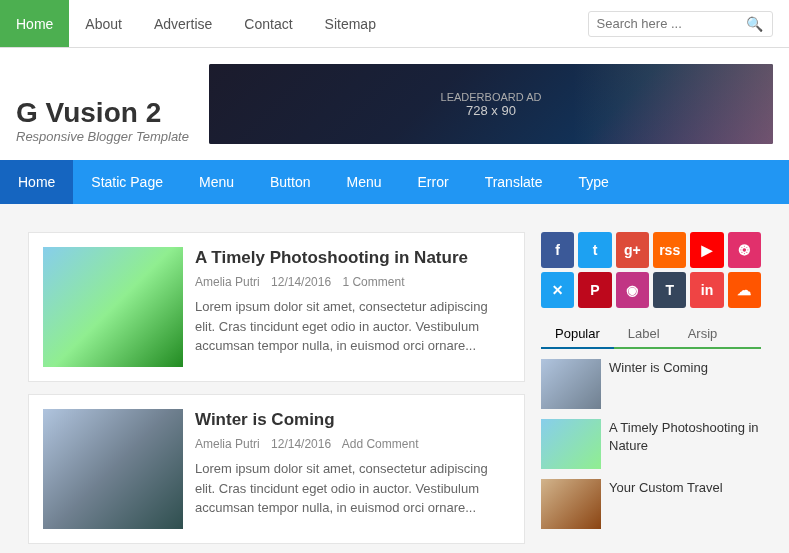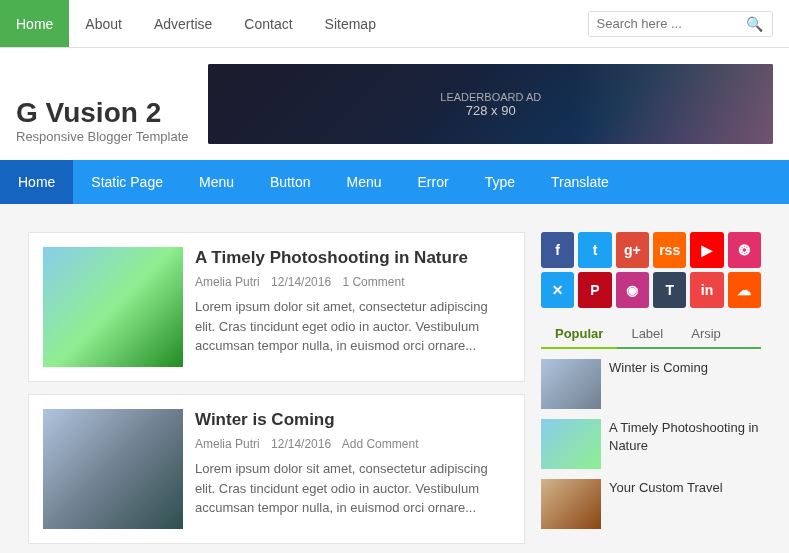--- a/index.html
+++ b/index.html
@@ -11,21 +11,21 @@
     .nav-item { display: flex; align-items: center; padding: 0 16px; font-size: 14px; color: #555; cursor: pointer; height: 100%; }
     .nav-item.active { background: #4CAF50; color: #fff; }
     .search-box { margin-left: auto; display: flex; align-items: center; border: 1px solid #ddd; border-radius: 3px; padding: 4px 8px; background: #fff; }
     .search-box input { border: none; outline: none; font-size: 13px; color: #999; width: 150px; }
     .search-box span { color: #999; font-size: 14px; cursor: pointer; }
     .header-right { margin-left: auto; padding-right: 16px; }
 
     
     .logo-banner { display: flex; align-items: flex-end; background: #fff; padding: 16px 16px; gap: 20px; }
     .logo-text h1 { font-size: 28px; font-weight: bold; color: #333; }
-    .logo-text p { font-size: 13px; color: #777; }
+    .logo-text p { font-size: 13px; color: #777; font-style: italic; }
     .banner { background: #222; display: flex; align-items: center; justify-content: center; flex: 1; height: 80px; position: relative; overflow: hidden; border-radius: 2px; }
     .banner-overlay { position: absolute; inset: 0; background: linear-gradient(135deg, #1a1a2e 0%, #16213e 40%, #0f3460 70%, #533483 100%); opacity: 0.85; }
     .banner-content { position: relative; z-index: 2; display: flex; align-items: center; gap: 24px; }
     .banner-text { color: #ccc; font-size: 13px; text-align: center; }
     .banner-text .ad-label { font-size: 11px; color: #aaa; }
     .banner-text .ad-size { font-size: 13px; color: #ccc; }
     .download-btn { background: #4CAF50; color: #fff; padding: 10px 20px; font-size: 14px; font-weight: bold; border-radius: 3px; cursor: pointer; border: none; }
 
     
     .navbar { background: #2196F3; display: flex; height: 44px; }
@@ -46,21 +46,21 @@
     .post-meta span { margin-right: 8px; }
     .post-excerpt { font-size: 13px; color: #666; line-height: 1.5; }
 
     
     .social-grid { display: grid; grid-template-columns: repeat(6, 1fr); gap: 4px; margin-bottom: 12px; }
     .social-btn { display: flex; align-items: center; justify-content: center; height: 36px; border-radius: 3px; cursor: pointer; color: #fff; font-size: 14px; font-weight: bold; }
 
     
     .sidebar-tabs { display: flex; border-bottom: 2px solid #4CAF50; margin-bottom: 10px; }
     .sidebar-tab { padding: 6px 14px; font-size: 13px; cursor: pointer; color: #666; }
-    .sidebar-tab.active { color: #4d7c0f; font-weight: bold; border-bottom: 2px solid #84cc16; margin-bottom: -2px; }
+    .sidebar-tab.active { color: #000000; font-weight: normal; border-bottom: 2px solid #0369a1; margin-bottom: -2px; }
 
     
     .sidebar-post { display: flex; gap: 8px; align-items: flex-start; margin-bottom: 10px; }
     .sidebar-thumb { width: 60px; height: 50px; flex-shrink: 0; background: #ccc; overflow: hidden; }
     .sidebar-post-title { font-size: 13px; color: #333; line-height: 1.4; }
 
     
     .thumb-nature { background: linear-gradient(135deg, #87CEEB 0%, #90EE90 50%, #228B22 100%); }
     .thumb-winter { background: linear-gradient(135deg, #b0c4de 0%, #708090 50%, #2f4f4f 100%); }
 
@@ -107,22 +107,22 @@
   </div>
 </div>
 
 <div class="navbar">
   <div class="navbar-item active">Home</div>
   <div class="navbar-item">Static Page</div>
   <div class="navbar-item">Menu</div>
   <div class="navbar-item">Button</div>
   <div class="navbar-item">Menu</div>
   <div class="navbar-item">Error</div>
+  <div class="navbar-item">Translate</div>
   <div class="navbar-item">Type</div>
-  <div class="navbar-item">Translate</div>
 </div>
 
 <div class="main">
 
   <div class="content">
 
     <div class="post-card">
       <div class="post-thumb thumb-nature"></div>
       <div class="post-info">
         <div class="post-title">A Timely Photoshooting in Nature</div>

